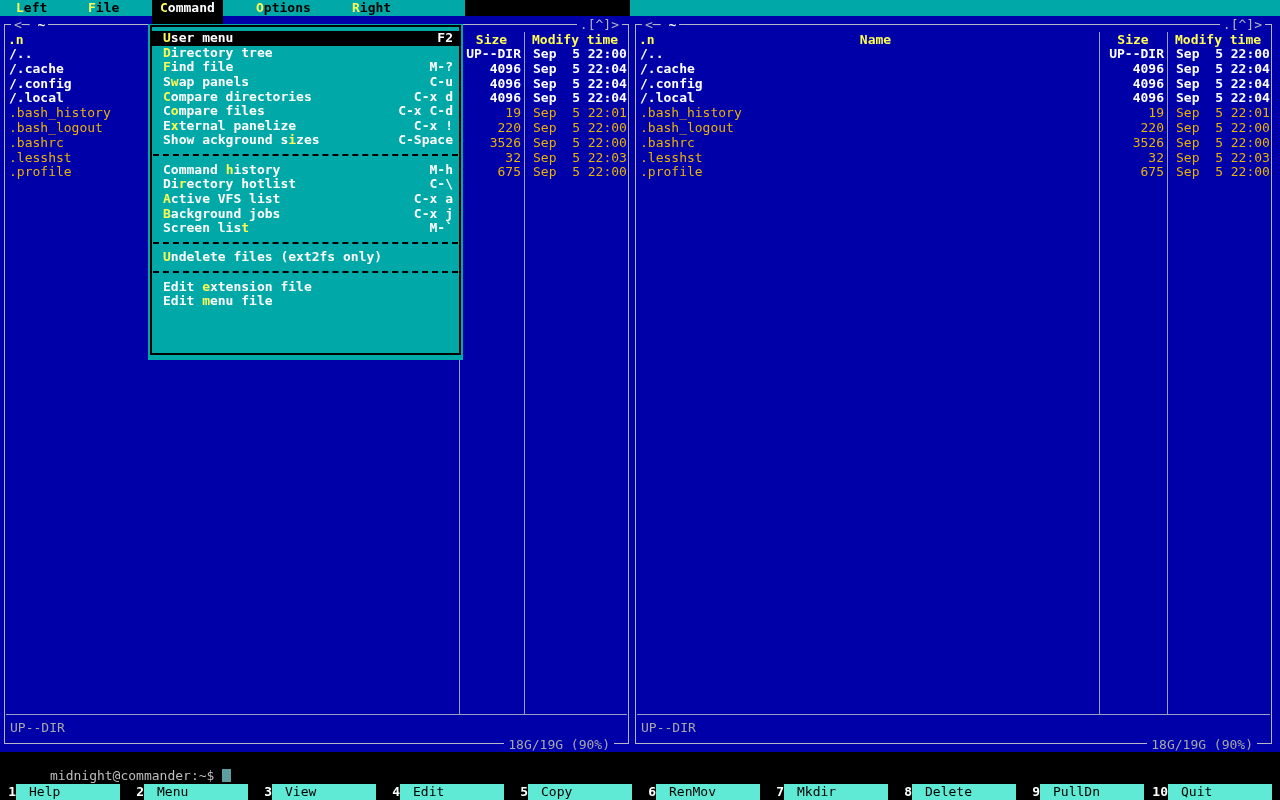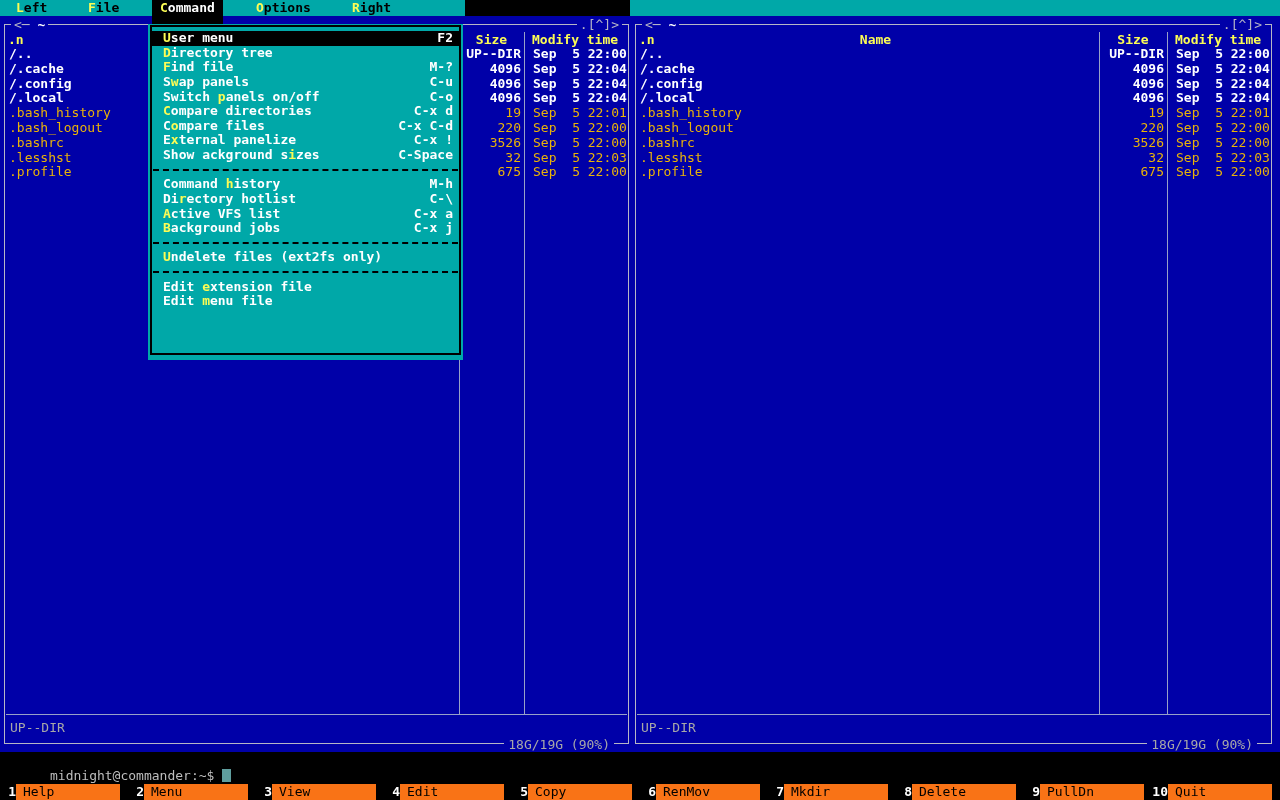--- a/index.html
+++ b/index.html
@@ -57,22 +57,22 @@
   .promptline { position:absolute; left:2px; top:768px; width:1278px; height:16px; line-height:16px;
                 color:#BEBEBE; white-space:pre; z-index:4;margin-left:48px; }
   .cursor { display:inline-block; width:9px; height:13px; background:#5F9E9E;
             margin-left:8px; vertical-align:-2px; }
 
   
   .fkeybar { position:absolute; left:0; top:784px; width:1280px; height:16px; background:#000; z-index:4; }
   .fkey { position:absolute; top:0; height:16px; line-height:16px; cursor:default; }
   .fkey .fnum { position:absolute; left:0; width:16px; height:16px; text-align:right;
                 color:#FFF; font-weight:700; }
-  .fkey .flabel { position:absolute; left:16px; width:104px; height:16px; background:#f97316;
-                  color:#000; padding-left:7px; }
+  .fkey .flabel { position:absolute; left:16px; width:104px; height:16px; background:#5eead4;
+                  color:#000; padding-left:13px; }
 </style>
 </head>
 <body>
 
 <div class="screen">
   <div class="desktop"></div>
 
   <div class="menubar" id="menubar">
     <div class="mb-gap"></div>
   <div class="mb-item" style="left: 8px;"><span></span><span class="hot">L</span><span>eft</span></div>
@@ -127,30 +127,30 @@
       <div class="freespace">18G/19G (90%)</div>
     </div>
 
   <div class="dropdown" id="dropdown">
     <div class="dd-border"></div>
     <div class="dd-items" id="dd-items">
         <div class="dd-item selected"><span></span><span class="hot">U</span><span>ser menu</span><span class="shortcut">F2</span></div>
         <div class="dd-item"><span></span><span class="hot">D</span><span>irectory tree</span><span class="shortcut"></span></div>
         <div class="dd-item"><span></span><span class="hot">F</span><span>ind file</span><span class="shortcut">M-?</span></div>
         <div class="dd-item"><span>S</span><span class="hot">w</span><span>ap panels</span><span class="shortcut">C-u</span></div>
-        <div class="dd-item"><span>Switch </span><span class="hot">p</span><span>anels on/off</span><span class="shortcut">C-o</span></div>
         <div class="dd-item"><span></span><span class="hot">C</span><span>ompare directories</span><span class="shortcut">C-x d</span></div>
         <div class="dd-item"><span>C</span><span class="hot">o</span><span>mpare files</span><span class="shortcut">C-x C-d</span></div>
         <div class="dd-item"><span>E</span><span class="hot">x</span><span>ternal panelize</span><span class="shortcut">C-x !</span></div>
         <div class="dd-item"><span>Show ackground s</span><span class="hot">i</span><span>zes</span><span class="shortcut">C-Space</span></div>
         <div class="dd-sep"></div>
         <div class="dd-item"><span>Command </span><span class="hot">h</span><span>istory</span><span class="shortcut">M-h</span></div>
         <div class="dd-item"><span>Di</span><span class="hot">r</span><span>ectory hotlist</span><span class="shortcut">C-\</span></div>
         <div class="dd-item"><span></span><span class="hot">A</span><span>ctive VFS list</span><span class="shortcut">C-x a</span></div>
         <div class="dd-item"><span></span><span class="hot">B</span><span>ackground jobs</span><span class="shortcut">C-x j</span></div>
+        <div class="dd-item"><span>Screen lis</span><span class="hot">t</span><span></span><span class="shortcut">M-`</span></div>
         <div class="dd-sep"></div>
         <div class="dd-item"><span></span><span class="hot">U</span><span>ndelete files (ext2fs only)</span><span class="shortcut"></span></div>
         <div class="dd-sep"></div>
         <div class="dd-item"><span>Edit </span><span class="hot">e</span><span>xtension file</span><span class="shortcut"></span></div>
         <div class="dd-item"><span>Edit </span><span class="hot">m</span><span>enu file</span><span class="shortcut"></span></div>
       </div>
   </div>
 
 
   <div class="promptline"><span>midnight@commander:~$</span><span class="cursor"></span></div>

